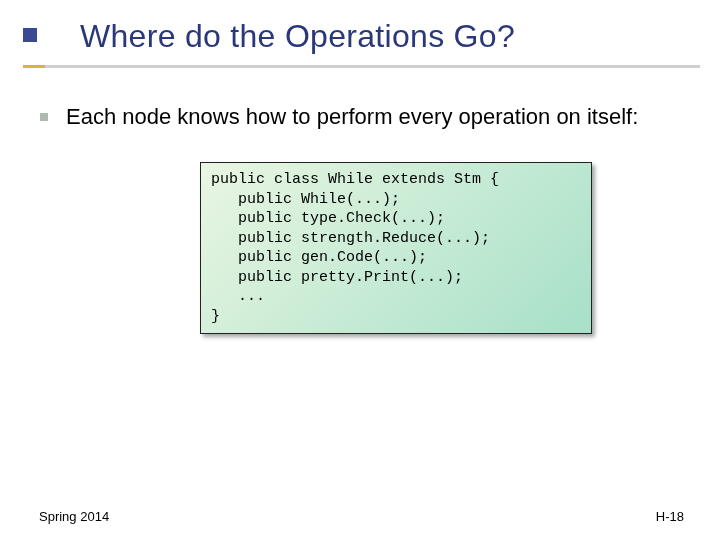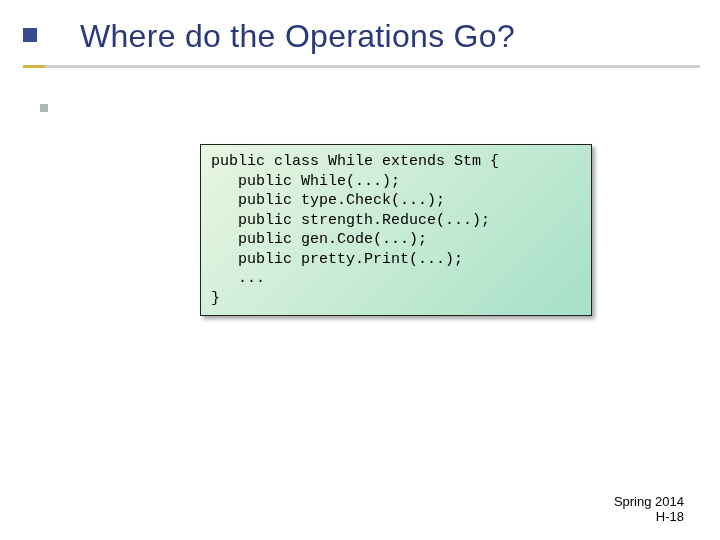--- a/index.html
+++ b/index.html
@@ -93,26 +93,25 @@
       line-height: 1.3;
       white-space: pre;
     }
     .footer {
       position: absolute;
       bottom: 16px;
       left: 0;
       right: 0;
       display: flex;
       justify-content: space-between;
-      align-items: flex-end;
+      align-items: flex-start;
       padding: 0 36px 0 39px;
       font-size: 13px;
       color: #000;
       font-family: Arial, sans-serif;
-      flex-direction: column;
     }
     .footer-left { }
     .footer-center { position: absolute; left: 50%; transform: translateX(-50%); }
     .footer-right { }
   </style>
 </head>
 <body>
 
 <div class="title-region">
   <div class="title-accent"></div>
@@ -121,20 +120,21 @@
     <div class="title-underline-gray"></div>
     <div class="title-underline-yellow"></div>
   </div>
 </div>
 
 <div class="content">
 
 
   <div class="bullet-row">
     <div class="bullet-sq"></div>
+    <div class="bullet-text">Each node knows how to perform every operation on itself:</div>
   </div>
 
   <div class="code-region">
     <div class="code-box">public class While extends Stm {
    public While(...);
    public type.Check(...);
    public strength.Reduce(...);
    public gen.Code(...);
    public pretty.Print(...);
    ...

